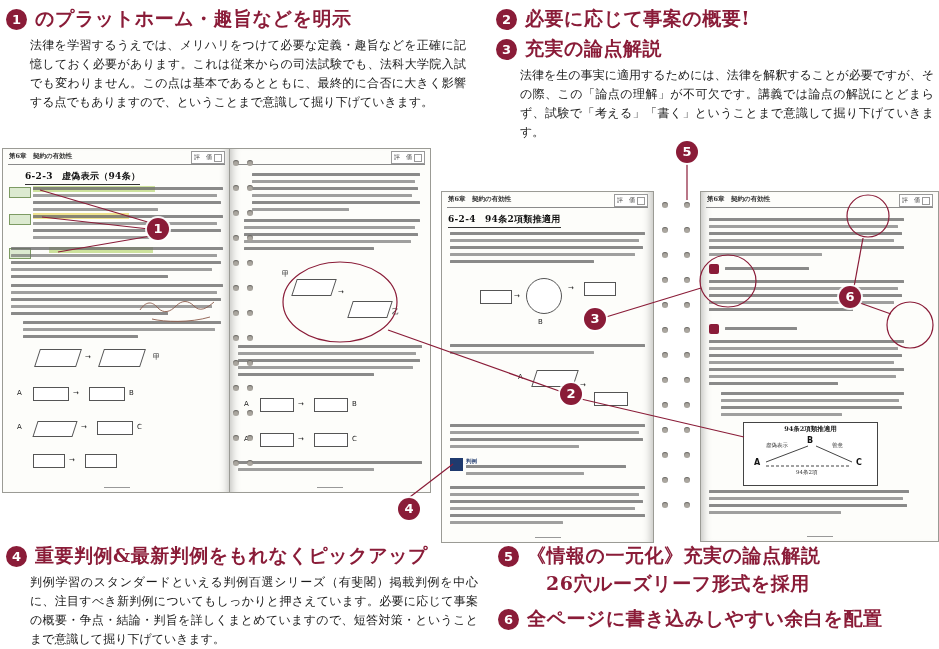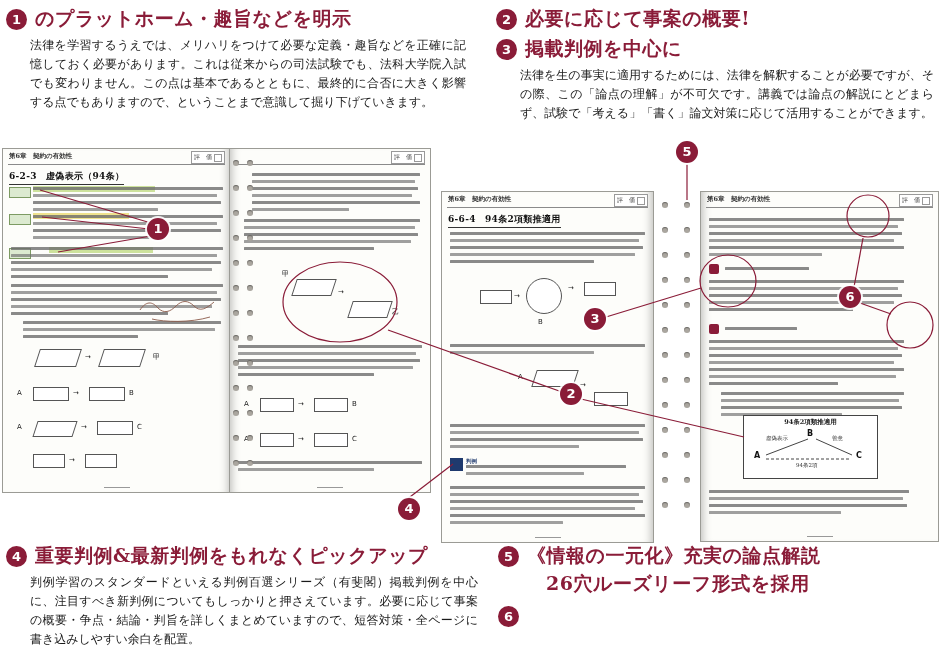--- a/index.html
+++ b/index.html
@@ -79,52 +79,53 @@
     <p class="feat-body">法律を学習するうえでは、メリハリをつけて必要な定義・趣旨などを正確に記憶しておく必要があります。これは従来からの司法試験でも、法科大学院入試でも変わりません。この点は基本であるとともに、最終的に合否に大きく影響する点でもありますので、ということまで意識して掘り下げていきます。</p>
   </section>
 
   <section class="feat" style="left:496px;top:6px;width:438px">
     <div class="feat-head">
       <span class="badge">2</span>
       <h2 class="feat-title">必要に応じて事案の概要!</h2>
     </div>
     <div class="feat-head" style="margin-top:4px">
       <span class="badge">3</span>
-      <h2 class="feat-title">掲載判例を中心に</h2>
-    </div>
-    <p class="feat-body">法律を生の事実に適用するためには、法律を解釈することが必要ですが、その際、この「論点の理解」が不可欠です。講義では論点の解説にとどまらず、試験で「考える」「書く」論文対策に応じて活用することができます。</p>
+      <h2 class="feat-title">充実の論点解説</h2>
+    </div>
+    <p class="feat-body">法律を生の事実に適用するためには、法律を解釈することが必要ですが、その際、この「論点の理解」が不可欠です。講義では論点の解説にとどまらず、試験で「考える」「書く」ということまで意識して掘り下げていきます。</p>
   </section>
 
   <section class="feat" style="left:6px;top:543px;width:472px">
     <div class="feat-head">
       <span class="badge">4</span>
       <h2 class="feat-title">重要判例&amp;最新判例をもれなくピックアップ</h2>
     </div>
-    <p class="feat-body">判例学習のスタンダードといえる判例百選シリーズ（有斐閣）掲載判例を中心に、注目すべき新判例についてもしっかりと押さえています。必要に応じて事案の概要・争点・結論・判旨を詳しくまとめていますので、短答対策・全ページに書き込みしやすい余白を配置。</p>
+    <p class="feat-body">判例学習のスタンダードといえる判例百選シリーズ（有斐閣）掲載判例を中心に、注目すべき新判例についてもしっかりと押さえています。必要に応じて事案の概要・争点・結論・判旨を詳しくまとめていますので、短答対策・ということまで意識して掘り下げていきます。</p>
   </section>
 
   <section class="feat" style="left:498px;top:543px;width:436px">
     <div class="feat-head">
       <span class="badge">5</span>
       <h2 class="feat-title">《情報の一元化》充実の論点解説</h2>
     </div>
     <h2 class="feat-title sub-line">26穴ルーズリーフ形式を採用</h2>
     <div class="feat-head" style="margin-top:9px">
       <span class="badge">6</span>
+      <h2 class="feat-title">全ページに書き込みしやすい余白を配置</h2>
     </div>
   </section>
 
   <div class="page shade-r" style="left:2px;top:148px;width:227px;height:343px">
     <div class="pg-chapter">第6章　契約の有効性</div>
     <span class="eval">
         <span>評　価</span>
         <i class="evbox"></i>
       </span>
     <div class="pg-rule"></div>
-    <div class="section-title" style="left:6px;top:21px">6-2-3　虚偽表示（94条）</div>
+    <div class="section-title" style="left:22px;top:21px">6-2-3　虚偽表示（94条）</div>
 
     <div class="tag" style="left:6px;top:38px"></div>
     <div class="tag" style="left:6px;top:65px"></div>
     <div class="tag" style="left:6px;top:99px"></div>
 
     <div class="hl" style="left:30px;top:37px;width:122px"></div>
     <div class="hl y" style="left:30px;top:64px;width:96px"></div>
     <div class="hl" style="left:46px;top:98px;width:104px"></div>
 
     <div class="sim" style="left:30px;top:38px;width:190px">
@@ -271,21 +272,21 @@
       </div>
     </div>
 
   <div class="page shade-r" style="left:441px;top:191px;width:211px;height:350px">
     <div class="pg-chapter">第6章　契約の有効性</div>
     <span class="eval">
         <span>評　価</span>
         <i class="evbox"></i>
       </span>
     <div class="pg-rule"></div>
-    <div class="section-title" style="left:6px;top:21px">6-6-4　94条2項類推適用</div>
+    <div class="section-title" style="left:6px;top:21px">6-2-4　94条2項類推適用</div>
 
     <div class="sim" style="left:8px;top:40px;width:195px">
         <div class="sim-line" style="width: 100%;"></div>
         <div class="sim-line" style="width: 97%;"></div>
         <div class="sim-line" style="width: 99%;"></div>
         <div class="sim-line" style="width: 95%;"></div>
         <div class="sim-line" style="width: 74%;"></div>
       </div>
 
     <div class="circ" style="left:84px;top:86px;width:34px;height:34px"></div>
@@ -373,21 +374,21 @@
         <div class="sim-line" style="width: 66%;"></div>
       </div>
 
     <div class="sim" style="left:20px;top:200px;width:183px">
         <div class="sim-line" style="width: 100%;"></div>
         <div class="sim-line" style="width: 97%;"></div>
         <div class="sim-line" style="width: 99%;"></div>
         <div class="sim-line" style="width: 66%;"></div>
       </div>
 
-    <div class="dbox" style="left:42px;top:223px;width:133px;height:62px">
+    <div class="dbox" style="left:42px;top:230px;width:133px;height:62px">
       <div class="dbox-title">94条2項類推適用</div>
       <div class="dbox-body">
         <svg width="133" height="46">
           <line x1="22" y1="28" x2="64" y2="12" stroke="#444" stroke-width="1"></line>
           <line x1="72" y1="12" x2="108" y2="28" stroke="#444" stroke-width="1"></line>
           <line x1="22" y1="32" x2="106" y2="32" stroke="#444" stroke-width="1" stroke-dasharray="3,2"></line>
         </svg>
         <span class="dnode" style="left:10px;top:24px">A</span>
         <span class="dnode" style="left:63px;top:2px">B</span>
         <span class="dnode" style="left:112px;top:24px">C</span>

